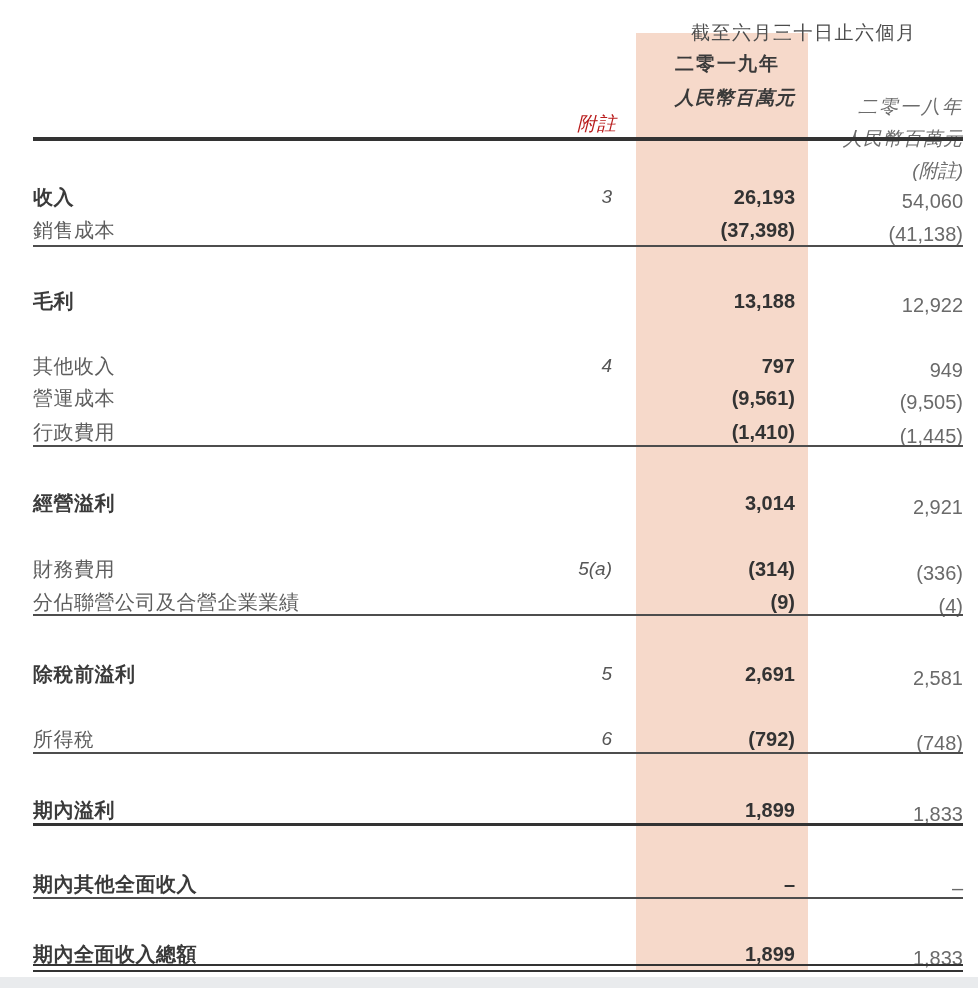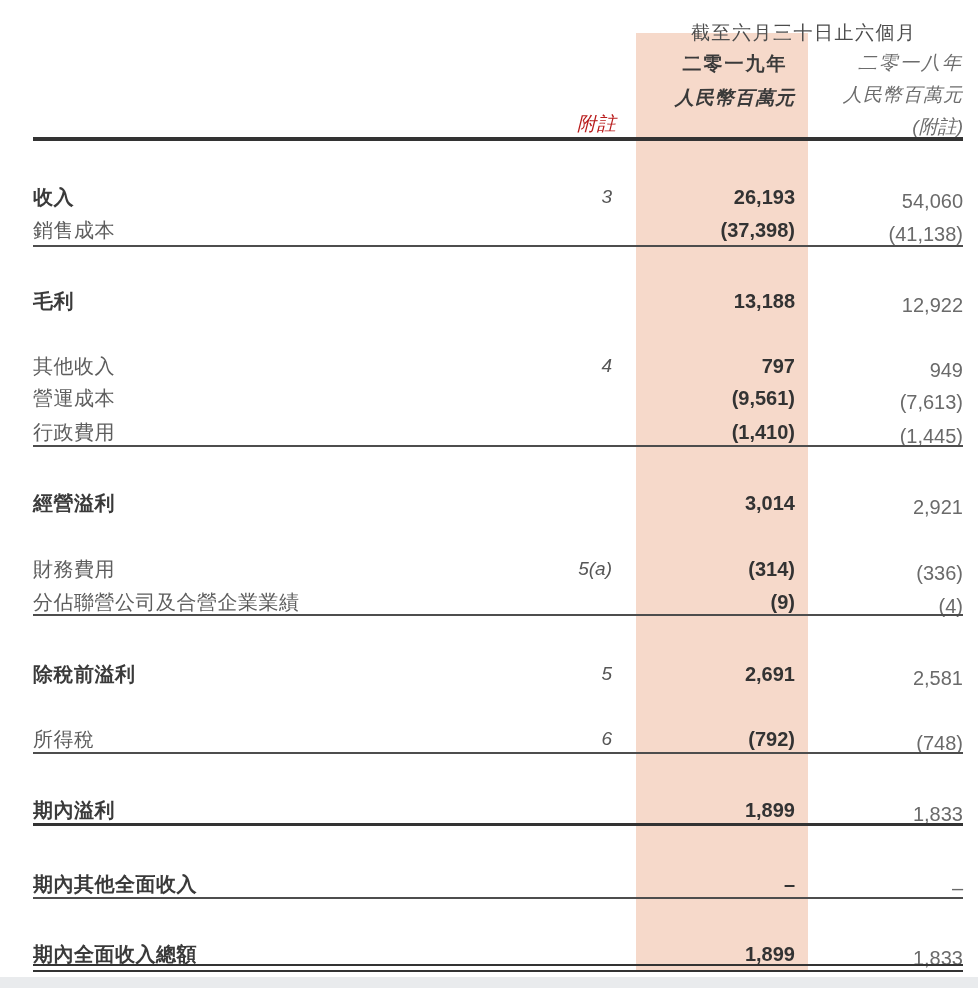--- a/index.html
+++ b/index.html
@@ -19,30 +19,30 @@
     background:#f6d9ca;
   }
 
   
   .period-title {
     position:absolute; top:20px; left:691px;
     font-size:19px; color:#4c4c4c; letter-spacing:1.5px; white-space:nowrap;
   }
   .colhead-2019 {
     position:absolute; top:47px; right:183px;
-    text-align:center; line-height:34px; white-space:nowrap;
+    text-align:left; line-height:34px; white-space:nowrap;
   }
   .colhead-2019 .year { font-size:19px; font-weight:bold; color:#3a3a3a; letter-spacing:2px; }
   .colhead-2019 .unit { font-size:19px; font-weight:bold; font-style:italic; color:#3a3a3a; letter-spacing:1px; }
   .colhead-2018 {
     position:absolute; top:47px; right:15px;
     text-align:right; line-height:32px; white-space:nowrap;
     font-style:italic; color:#6c6c6c; font-size:19px;
   }
-  .colhead-2018 .year { letter-spacing:2px; }
+  .colhead-2018 .year { letter-spacing:2px;margin-top:44px; }
   .colhead-2018 .unit { letter-spacing:1px; }
   .note-colhead {
     position:absolute; top:111px; right:361px;
     font-style:italic; font-size:19px; color:#b91c1c; letter-spacing:1px;
   }
 
   
   .rule { position:absolute; left:33px; width:930px; background:#444444; }
   .rule.thick  { height:4px; background:#333333; }
   .rule.thin   { height:2px; background:#4d4d4d; }
@@ -113,21 +113,21 @@
     <span class="cell-label">其他收入</span>
     <span class="cell-note">4</span>
     <span class="cell-v2019">797</span>
     <span class="cell-v2018">949</span>
   </div>
 
   <div class="row" style="top:385px">
     <span class="cell-label">營運成本</span>
     <span class="cell-note"></span>
     <span class="cell-v2019">(9,561)</span>
-    <span class="cell-v2018">(7,613)</span>
+    <span class="cell-v2018">(9,505)</span>
   </div>
 
   <div class="row" style="top:419px">
     <span class="cell-label">行政費用</span>
     <span class="cell-note"></span>
     <span class="cell-v2019">(1,410)</span>
     <span class="cell-v2018">(1,445)</span>
   </div>
   <div class="rule thin" style="top:445px"></div>
 

